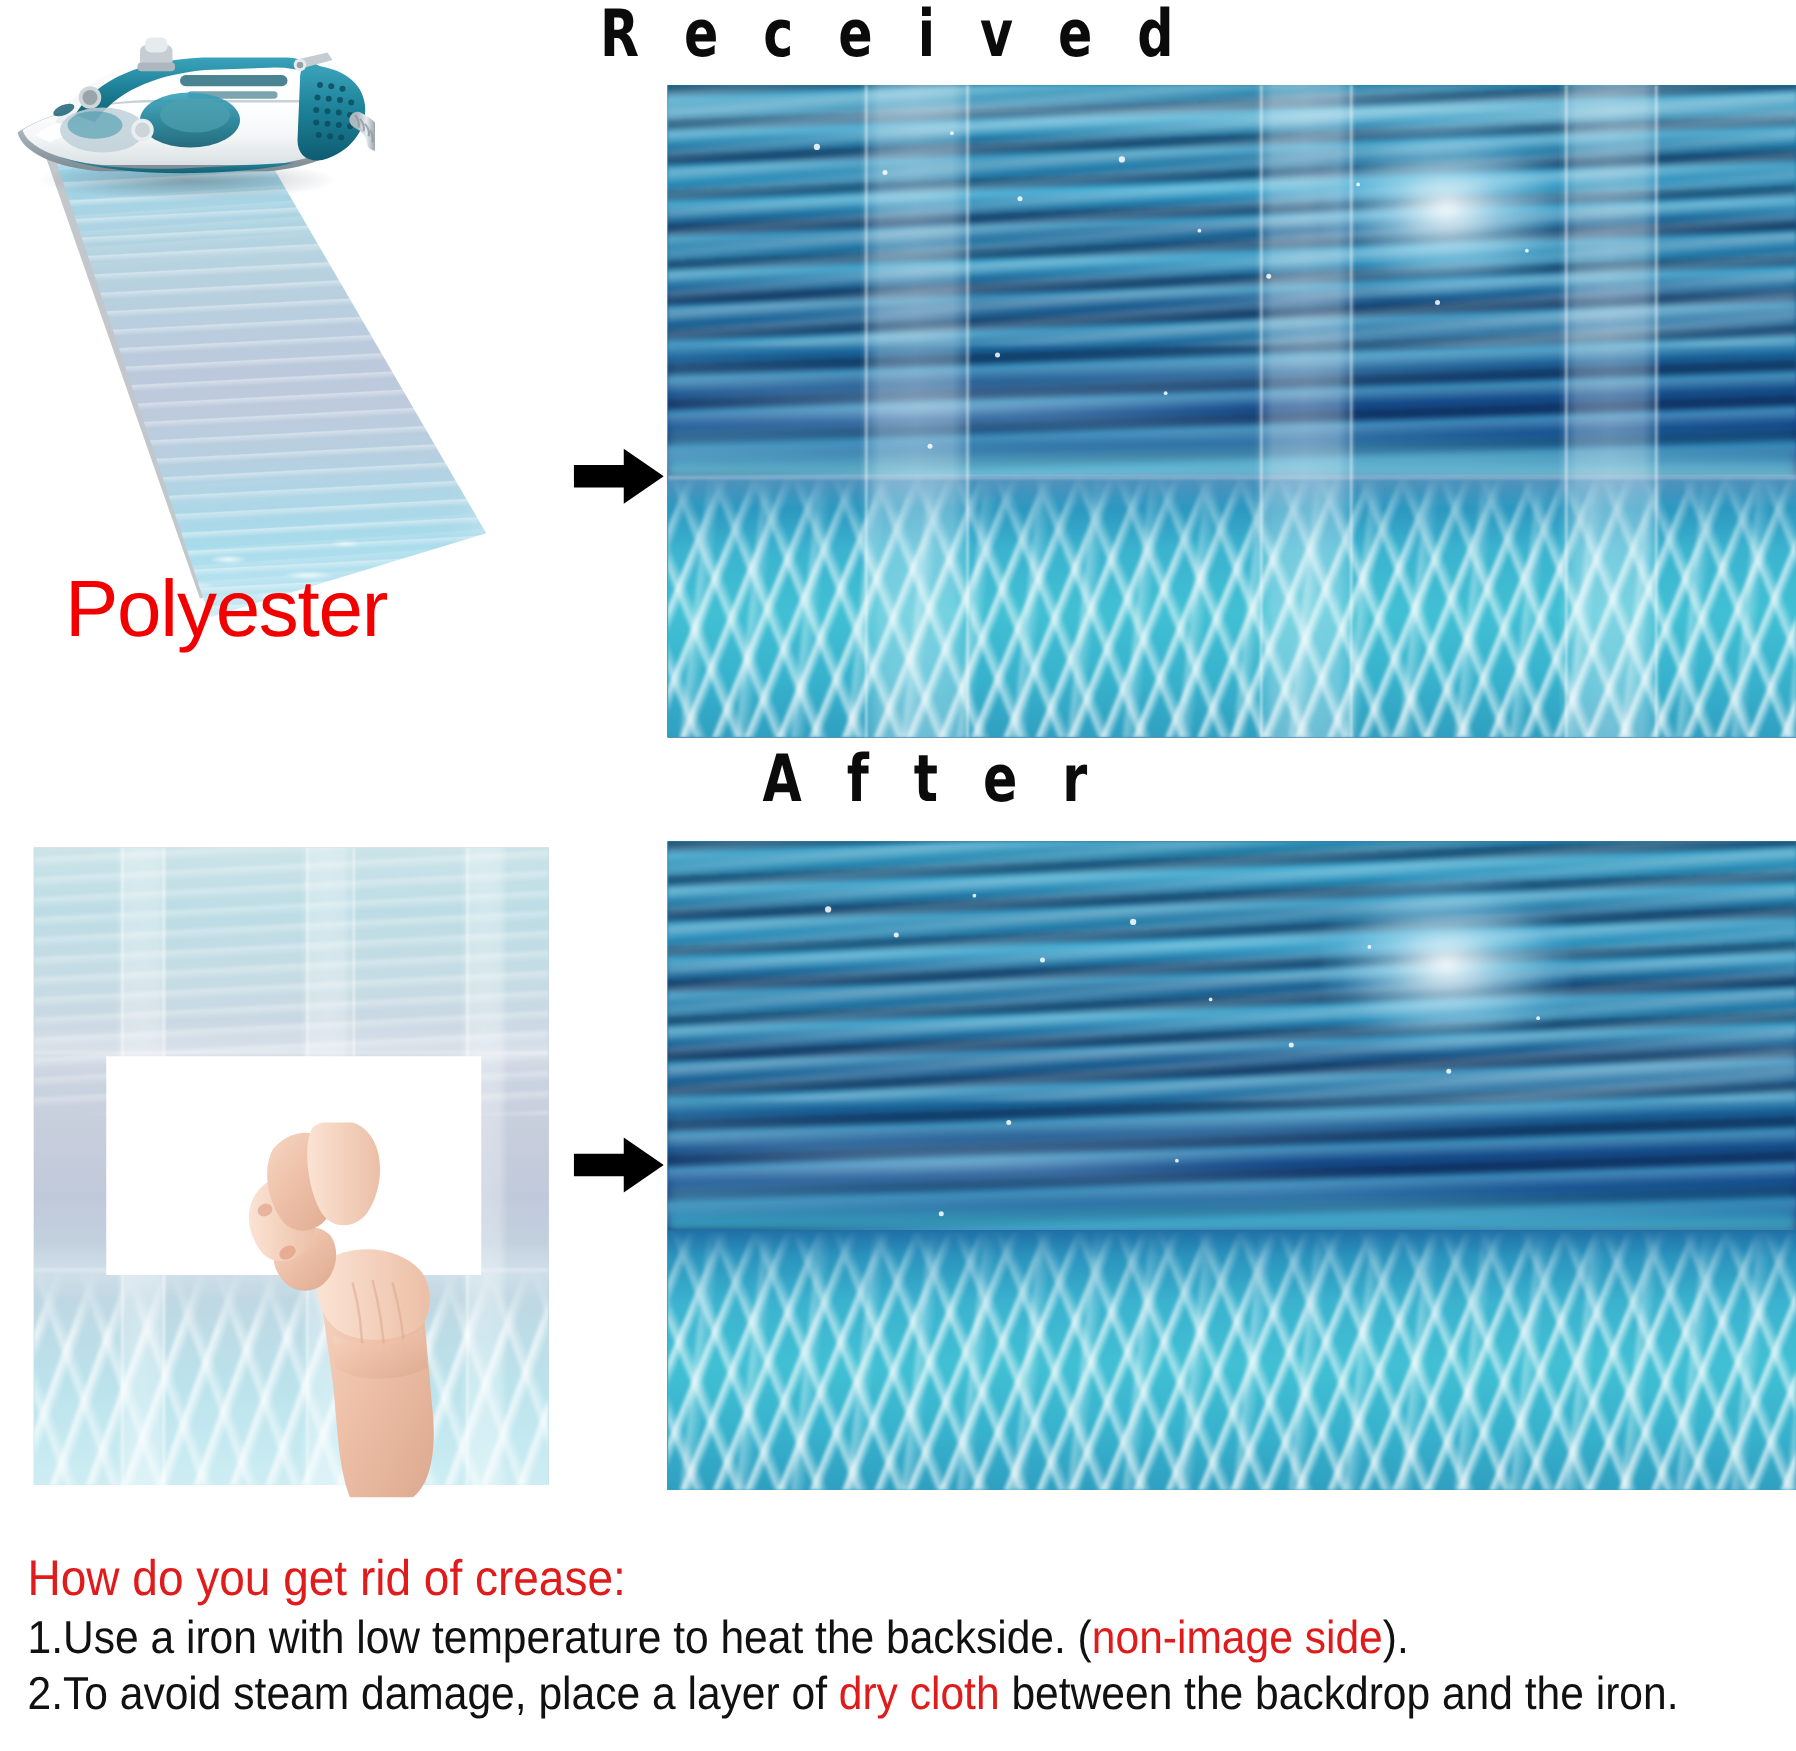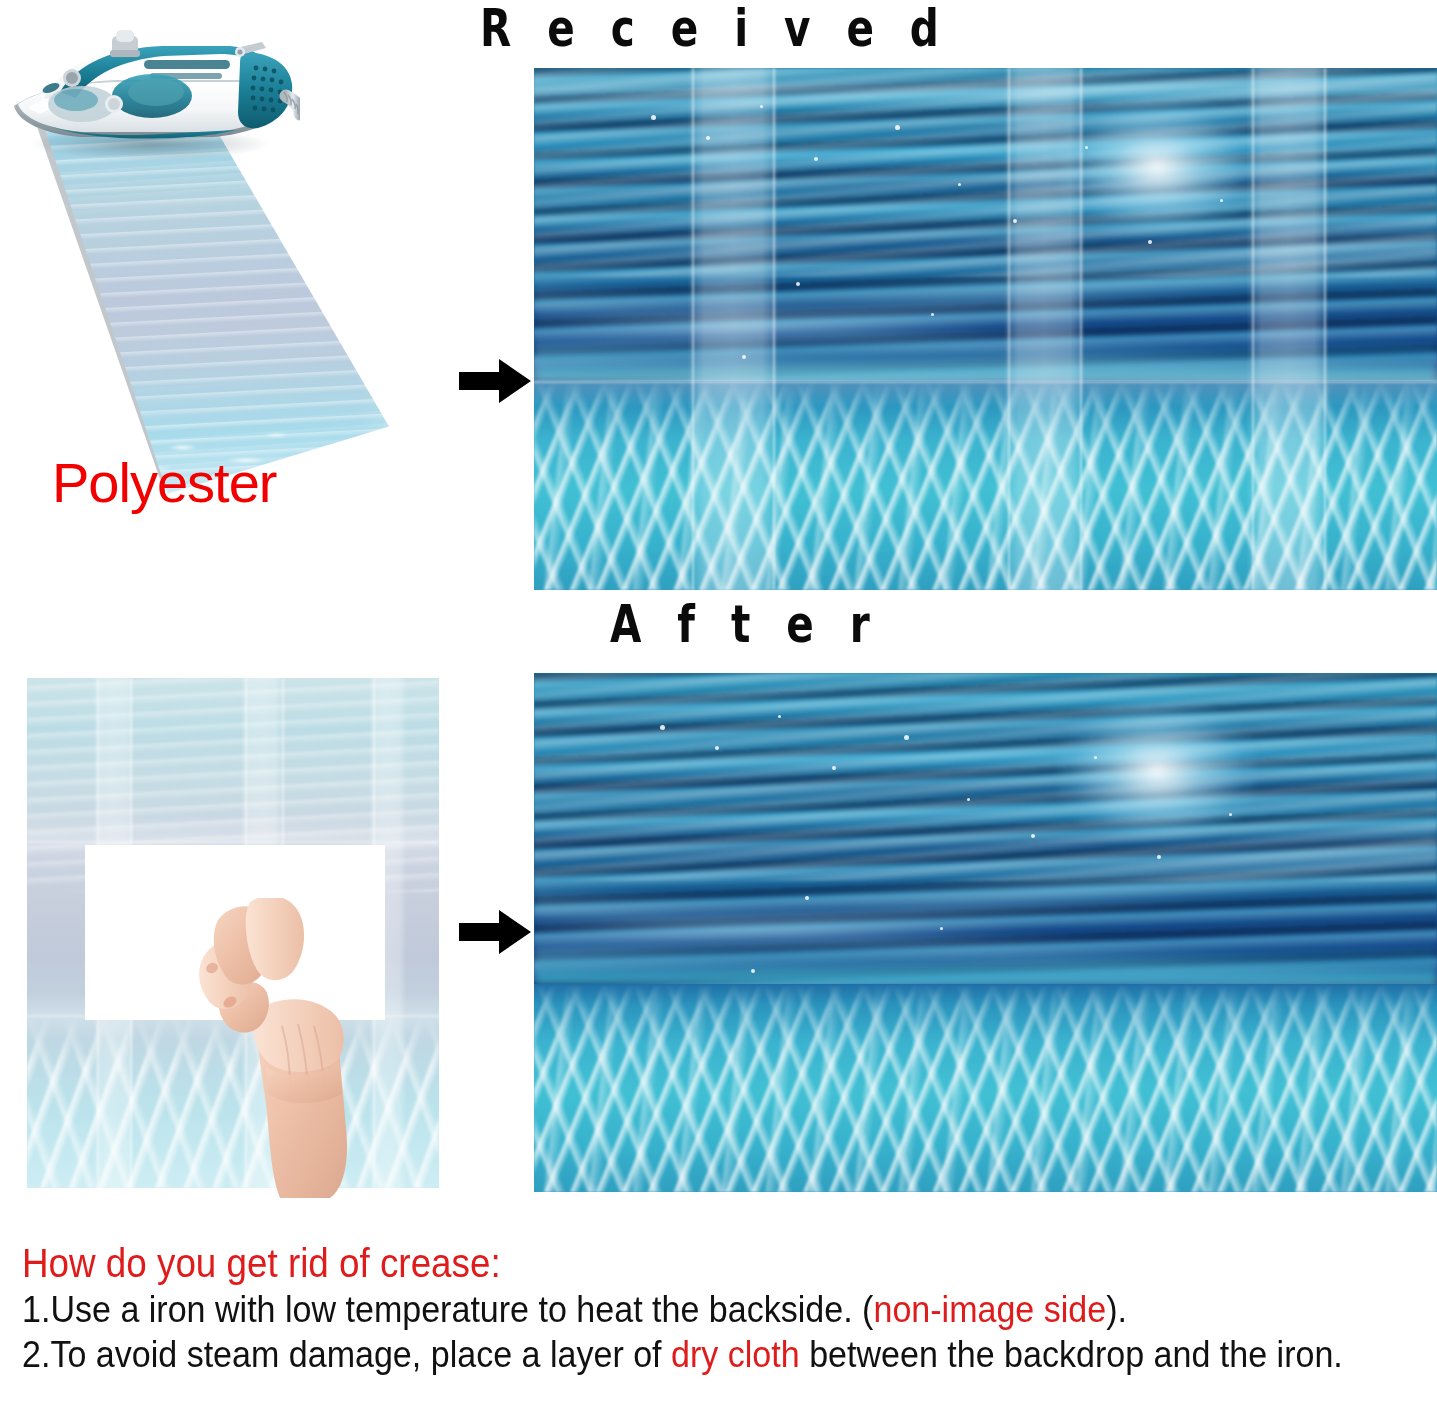--- a/index.html
+++ b/index.html
@@ -18,21 +18,21 @@
     transform:scaleX(.78);
     transform-origin:left center;
   }
   #hdr-received{left:480px;top:2px;font-size:52px;}
   #hdr-after{left:610px;top:598px;font-size:52px;}
 
   
   #polyester{
     position:absolute;left:52px;top:455px;
     font-family:"Liberation Sans",sans-serif;
-    font-size:56px;font-weight:400;color:#f20000;
+    font-size:64px;font-weight:400;color:#f20000;
     letter-spacing:-1px;line-height:1;white-space:nowrap;
     z-index:6;
   }
 
   
   #swatch{
     position:absolute;left:14px;top:78px;width:375px;height:420px;
     z-index:4;
   }
   .swatch-body{

